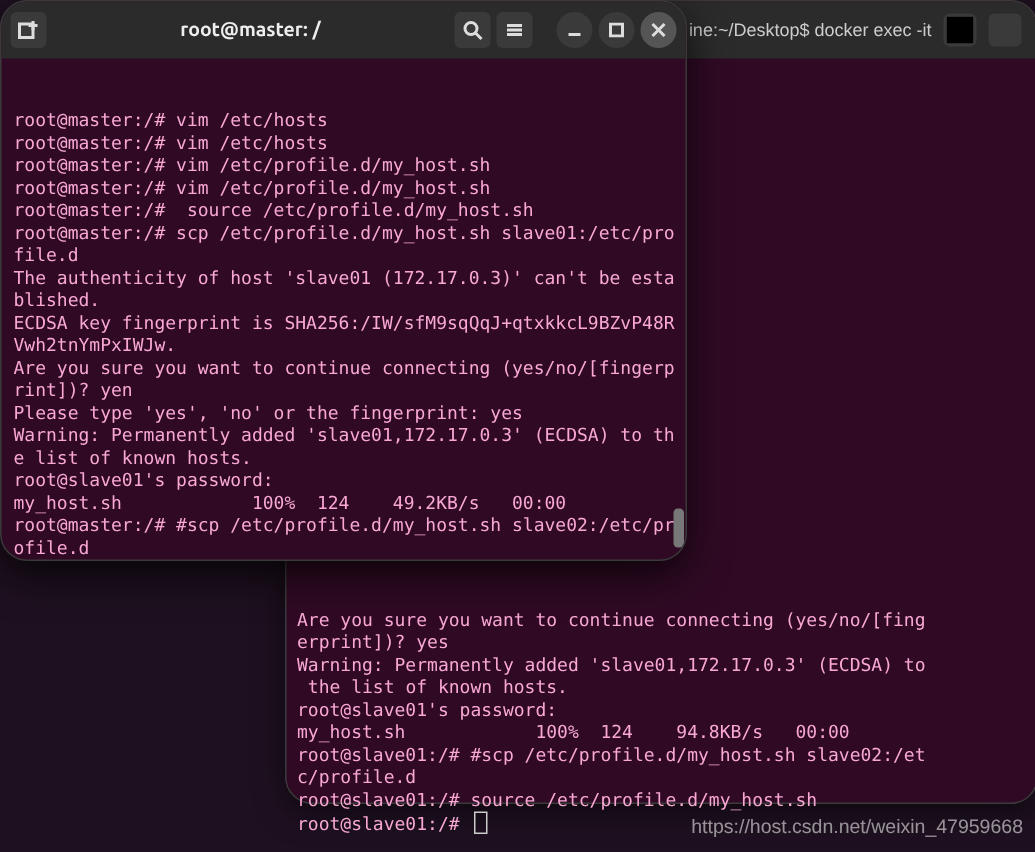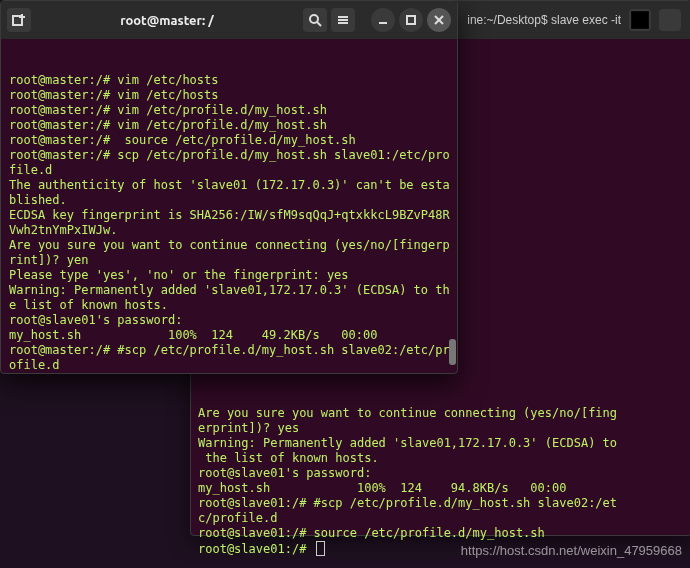--- a/index.html
+++ b/index.html
@@ -1,44 +1,44 @@
 <!DOCTYPE html>
 <html><head>
 <meta charset="utf-8">
 <style>
   html,body{margin:0;padding:0;width:690px;height:568px;overflow:hidden;background:#2a2a2a;font-family:"DejaVu Sans Mono","Ubuntu Mono",monospace;font-size:12px;color:#ddd}
   .desktop{position:relative;width:690px;height:568px;background:#1e1020}
-  .term-window{position:absolute;background:#300a24;border:1px solid #3a3a3a;border-radius:4px;box-shadow:0 6px 20px rgba(0,0,0,.5);overflow:hidden}
+  .term-window{position:absolute;background:#300a24;border:1px solid #3a3a3a;border-radius:18px;box-shadow:0 6px 20px rgba(0,0,0,.5);overflow:hidden}
   .term-back{left:190px;top:0;width:500px;height:534px}
   .term-front{left:0;top:0;width:456px;height:372px;z-index:10;box-shadow:0 10px 28px rgba(0,0,0,.7)}
   .titlebar{height:38px;background:#2b2b2b;display:flex;align-items:center;padding:0 6px;gap:6px}
   .tb-left{display:flex;gap:6px;align-items:center}
   .tb-btn{width:24px;height:24px;border-radius:4px;display:flex;align-items:center;justify-content:center;background:#3a3a3a}
   .tb-btn svg{width:14px;height:14px;stroke:#ddd;fill:none;stroke-width:2}
   .title{flex:1;text-align:center;font-family:"Ubuntu",sans-serif;font-size:13px;font-weight:700;color:#eee;white-space:nowrap;overflow:hidden}
   .tb-right{display:flex;gap:4px;align-items:center}
   .win-btn{width:24px;height:24px;border-radius:50%;background:#3a3a3a;display:flex;align-items:center;justify-content:center}
   .win-btn.close{background:#555}
   .win-btn svg{width:10px;height:10px;stroke:#ddd;fill:none;stroke-width:2}
-  .term-body{padding:4px 6px 6px 8px;white-space:pre-wrap;word-break:break-all;color:#bef264;line-height:15px;font-size:12px;letter-spacing:0;position:relative}
+  .term-body{padding:4px 6px 6px 8px;white-space:pre-wrap;word-break:break-all;color:#f9a8d4;line-height:15px;font-size:12px;letter-spacing:0;position:relative}
   .cursor{display:inline-block;width:7px;height:13px;border:1px solid #ccc;vertical-align:text-bottom;margin-left:2px}
   .watermark{position:absolute;right:8px;bottom:10px;color:rgba(255,255,255,.55);font-family:sans-serif;font-size:13px;z-index:50}
   .scrollbar{position:absolute;right:1px;width:7px;background:#777;border-radius:3px}
   .back-header{height:38px;background:#2b2b2b;display:flex;align-items:center;justify-content:flex-end;padding-right:10px;font-family:sans-serif;font-size:12px;color:#ccc;gap:8px}
   .back-tb-ico{width:22px;height:22px;border-radius:4px;background:#3a3a3a;display:flex;align-items:center;justify-content:center}
   .back-body{padding:4px 0 4px 8px;white-space:pre;color:#eee;line-height:15px;font-size:12px}
 </style>
 </head>
 <body>
 
 <div class="desktop">
 
   <div class="term-window term-back">
     <div class="back-header">
-      <span>ine:~/Desktop$ slave exec -it</span>
+      <span>ine:~/Desktop$ docker exec -it</span>
       <div class="back-tb-ico">
           <svg viewBox="0 0 10 10">
             <rect x="1" y="1" width="8" height="8"></rect>
           </svg>
         </div>
       <div class="back-tb-ico">
           <svg viewBox="0 0 10 10">
             <line x1="1" y1="5" x2="9" y2="5"></line>
           </svg>
         </div>

